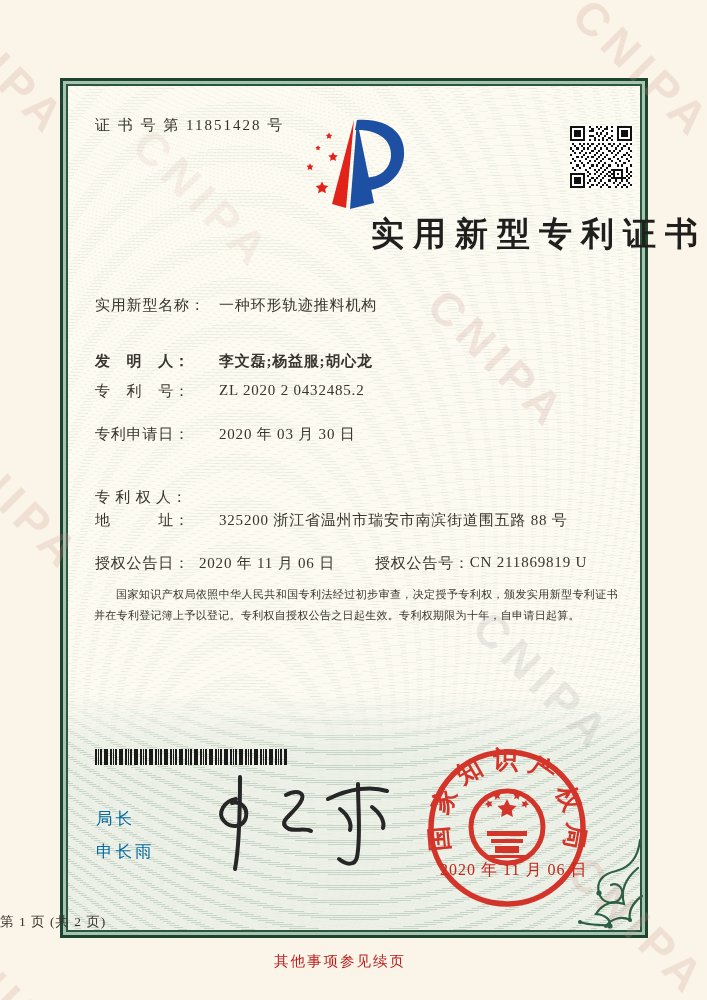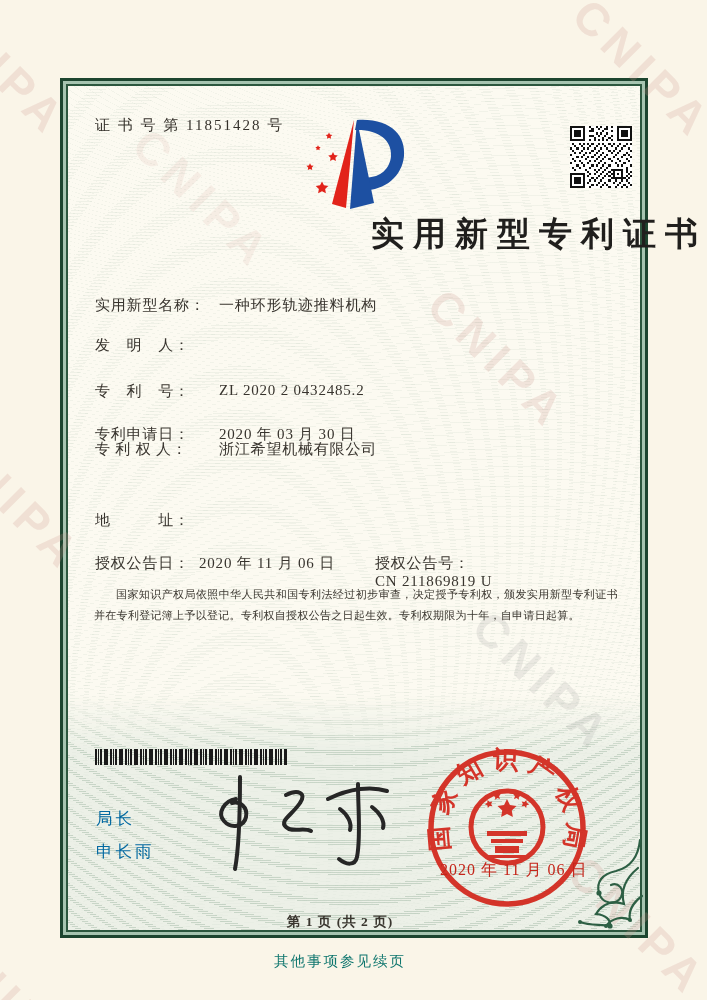--- a/index.html
+++ b/index.html
@@ -44,21 +44,21 @@
   .title{
     position:absolute;left:0;top:212px;width:100%;text-align:right;
     font-size:33px;font-weight:700;letter-spacing:9px;color:#201f1d;z-index:10;
   }
   
   .row{position:absolute;left:95px;width:525px;display:flex;font-size:15px;color:#38342e;z-index:10;letter-spacing:.8px;}
   .row .lbl{flex:0 0 124px;white-space:pre;}
   .row .val{white-space:pre;}
   .pairs{display:flex;width:100%;}
   .pair1{display:flex;flex:0 0 280px;}
-  .pair2{display:flex;flex-direction:column;}
+  .pair2{display:flex;}
   .pair2 .lbl2{white-space:pre;}
   .pair2 .val2{white-space:pre;}
   
   .body-text{
     position:absolute;left:94px;top:584px;width:524px;z-index:10;
     font-size:11px;line-height:1.88;color:#3a362f;text-align:justify;letter-spacing:.3px;
   }
   .body-text p{margin:0;text-indent:2em;}
   
   .barcode{
@@ -72,22 +72,22 @@
     font-family:"Liberation Sans","DejaVu Sans",sans-serif;
     font-size:16.5px;color:#0369a1;letter-spacing:3px;line-height:2.0;
   }
   .signature{position:absolute;left:200px;top:765px;width:200px;height:110px;z-index:11;}
   .seal{position:absolute;left:426px;top:747px;width:162px;height:162px;z-index:12;opacity:.93;}
   .seal-date{
     position:absolute;left:440px;top:860px;z-index:13;
     font-size:16px;color:#c4251a;letter-spacing:1px;white-space:pre;
   }
   .flourish{position:absolute;left:566px;top:838px;width:78px;height:96px;z-index:9;}
-  .page-info{position:absolute;left:0;top:913px;width:680px;text-align:center;font-size:13.5px;color:#3a362f;letter-spacing:1px;z-index:10;font-weight:bold;}
-  .continuation{position:absolute;left:0;top:952px;width:680px;text-align:center;font-size:14.5px;color:#0f766e;letter-spacing:2px;z-index:10;}
+  .page-info{position:absolute;left:0;top:913px;width:680px;font-size:13.5px;color:#3a362f;letter-spacing:1px;z-index:10;}
+  .continuation{position:absolute;left:0;top:952px;width:680px;text-align:center;font-size:14.5px;color:#b91c1c;letter-spacing:2px;z-index:10;}
 </style>
 </head>
 <body>
 
 <div class="wm" style="left:-45px;top:-15px;">CNIPA</div>
 <div class="wm" style="left:600px;top:-12px;">CNIPA</div>
 <div class="wm faint" style="left:160px;top:118px;">CNIPA</div>
 <div class="wm" style="left:455px;top:278px;">CNIPA</div>
 <div class="wm" style="left:-30px;top:420px;">CNIPA</div>
 <div class="wm gray" style="left:500px;top:600px;">CNIPA</div>
@@ -140,37 +140,38 @@
     <rect x="22" y="22" width="1" height="1" fill="#111"></rect>
   <path fill="#111" d="M9,0h1v1h-1z M12,0h1v1h-1z M14,0h1v1h-1z M17,0h1v1h-1z M19,0h1v1h-1z M10,1h1v1h-1z M13,1h1v1h-1z M16,1h2v1h-2z M9,2h2v1h-2z M15,2h1v1h-1z M19,2h1v1h-1z M12,3h1v1h-1z M14,3h1v1h-1z M17,3h1v1h-1z M9,4h2v1h-2z M13,4h1v1h-1z M16,4h1v1h-1z M19,4h1v1h-1z M11,5h1v1h-1z M15,5h1v1h-1z M18,5h1v1h-1z M9,6h1v1h-1z M11,6h1v1h-1z M13,6h1v1h-1z M15,6h1v1h-1z M17,6h1v1h-1z M19,6h1v1h-1z M1,8h1v1h-1z M4,8h1v1h-1z M6,8h1v1h-1z M8,8h1v1h-1z M10,8h1v1h-1z M13,8h1v1h-1z M15,8h1v1h-1z M18,8h1v1h-1z M20,8h1v1h-1z M23,8h1v1h-1z M26,8h1v1h-1z M28,8h1v1h-1z M2,9h1v1h-1z M5,9h1v1h-1z M9,9h1v1h-1z M12,9h1v1h-1z M16,9h1v1h-1z M19,9h1v1h-1z M22,9h1v1h-1z M25,9h1v1h-1z M0,10h1v1h-1z M3,10h1v1h-1z M6,10h1v1h-1z M8,10h1v1h-1z M11,10h1v1h-1z M14,10h1v1h-1z M17,10h1v1h-1z M21,10h1v1h-1z M24,10h1v1h-1z M27,10h1v1h-1z M1,11h1v1h-1z M5,11h1v1h-1z M10,11h1v1h-1z M13,11h1v1h-1z M18,11h1v1h-1z M20,11h1v1h-1z M23,11h1v1h-1z M28,11h1v1h-1z M2,12h1v1h-1z M4,12h1v1h-1z M7,12h1v1h-1z M9,12h1v1h-1z M12,12h1v1h-1z M15,12h1v1h-1z M19,12h1v1h-1z M22,12h1v1h-1z M26,12h1v1h-1z M0,13h1v1h-1z M6,13h1v1h-1z M11,13h1v1h-1z M14,13h1v1h-1z M17,13h1v1h-1z M21,13h1v1h-1z M25,13h1v1h-1z M27,13h1v1h-1z M3,14h1v1h-1z M5,14h1v1h-1z M8,14h1v1h-1z M10,14h1v1h-1z M13,14h1v1h-1z M16,14h1v1h-1z M20,14h1v1h-1z M24,14h1v1h-1z M28,14h1v1h-1z M1,15h1v1h-1z M7,15h1v1h-1z M12,15h1v1h-1z M15,15h1v1h-1z M18,15h1v1h-1z M22,15h1v1h-1z M26,15h1v1h-1z M2,16h1v1h-1z M4,16h1v1h-1z M9,16h1v1h-1z M11,16h1v1h-1z M14,16h1v1h-1z M19,16h1v1h-1z M23,16h1v1h-1z M27,16h1v1h-1z M0,17h1v1h-1z M5,17h1v1h-1z M8,17h1v1h-1z M13,17h1v1h-1z M16,17h1v1h-1z M21,17h1v1h-1z M25,17h1v1h-1z M3,18h1v1h-1z M6,18h1v1h-1z M10,18h1v1h-1z M12,18h1v1h-1z M15,18h1v1h-1z M18,18h1v1h-1z M22,18h1v1h-1z M24,18h1v1h-1z M28,18h1v1h-1z M1,19h1v1h-1z M4,19h1v1h-1z M9,19h1v1h-1z M14,19h1v1h-1z M17,19h1v1h-1z M26,19h1v1h-1z M2,20h1v1h-1z M7,20h1v1h-1z M11,20h1v1h-1z M13,20h1v1h-1z M16,20h1v1h-1z M19,20h1v1h-1z M26,20h1v1h-1z M8,21h1v1h-1z M12,21h1v1h-1z M15,21h1v1h-1z M18,21h1v1h-1z M26,21h1v1h-1z M28,21h1v1h-1z M9,22h1v1h-1z M11,22h1v1h-1z M14,22h1v1h-1z M17,22h1v1h-1z M19,22h1v1h-1z M27,22h1v1h-1z M8,23h1v1h-1z M13,23h1v1h-1z M16,23h1v1h-1z M18,23h1v1h-1z M26,23h1v1h-1z M28,23h1v1h-1z M10,24h1v1h-1z M12,24h1v1h-1z M15,24h1v1h-1z M19,24h1v1h-1z M25,24h1v1h-1z M27,24h1v1h-1z M9,25h1v1h-1z M11,25h1v1h-1z M14,25h1v1h-1z M18,25h1v1h-1z M21,25h1v1h-1z M24,25h1v1h-1z M26,25h1v1h-1z M8,26h1v1h-1z M13,26h1v1h-1z M16,26h1v1h-1z M20,26h1v1h-1z M23,26h1v1h-1z M27,26h1v1h-1z M10,27h1v1h-1z M12,27h1v1h-1z M15,27h1v1h-1z M17,27h1v1h-1z M22,27h1v1h-1z M25,27h1v1h-1z M28,27h1v1h-1z M9,28h1v1h-1z M14,28h1v1h-1z M18,28h1v1h-1z M21,28h1v1h-1z M24,28h1v1h-1z M26,28h1v1h-1z"></path>
 </svg>
 
 <div class="title">实用新型专利证书</div>
 
 <div class="row" style="top:296px;">
   <span class="lbl">实用新型名称：</span>
   <span class="val">一种环形轨迹推料机构</span>
 </div>
-<div class="row" style="top:336px;">
+<div class="row" style="top:352px;font-weight:bold;">
   <span class="lbl">发　明　人：</span>
+  <span class="val">李文磊;杨益服;胡心龙</span>
 </div>
 <div class="row" style="top:382px;">
   <span class="lbl">专　利　号：</span>
   <span class="val">ZL 2020 2 0432485.2</span>
 </div>
 <div class="row" style="top:425px;">
   <span class="lbl">专利申请日：</span>
   <span class="val">2020 年 03 月 30 日</span>
 </div>
-<div class="row" style="top:440px;">
+<div class="row" style="top:488px;gap:38px;">
   <span class="lbl">专 利 权 人：</span>
-  <span class="val">浙江希望机械有限公司</span>
 </div>
 <div class="row" style="top:511px;">
   <span class="lbl">地　　　址：</span>
+  <span class="val">325200 浙江省温州市瑞安市南滨街道围五路 88 号</span>
 </div>
 <div class="row" style="top:554px;">
   <div class="pairs">
     <div class="pair1">
       <span class="lbl" style="flex-basis:104px;">授权公告日：</span>
       <span class="val">2020 年 11 月 06 日</span>
     </div>
     <div class="pair2">
       <span class="lbl2">授权公告号：</span>
       <span class="val2">CN 211869819 U</span>

